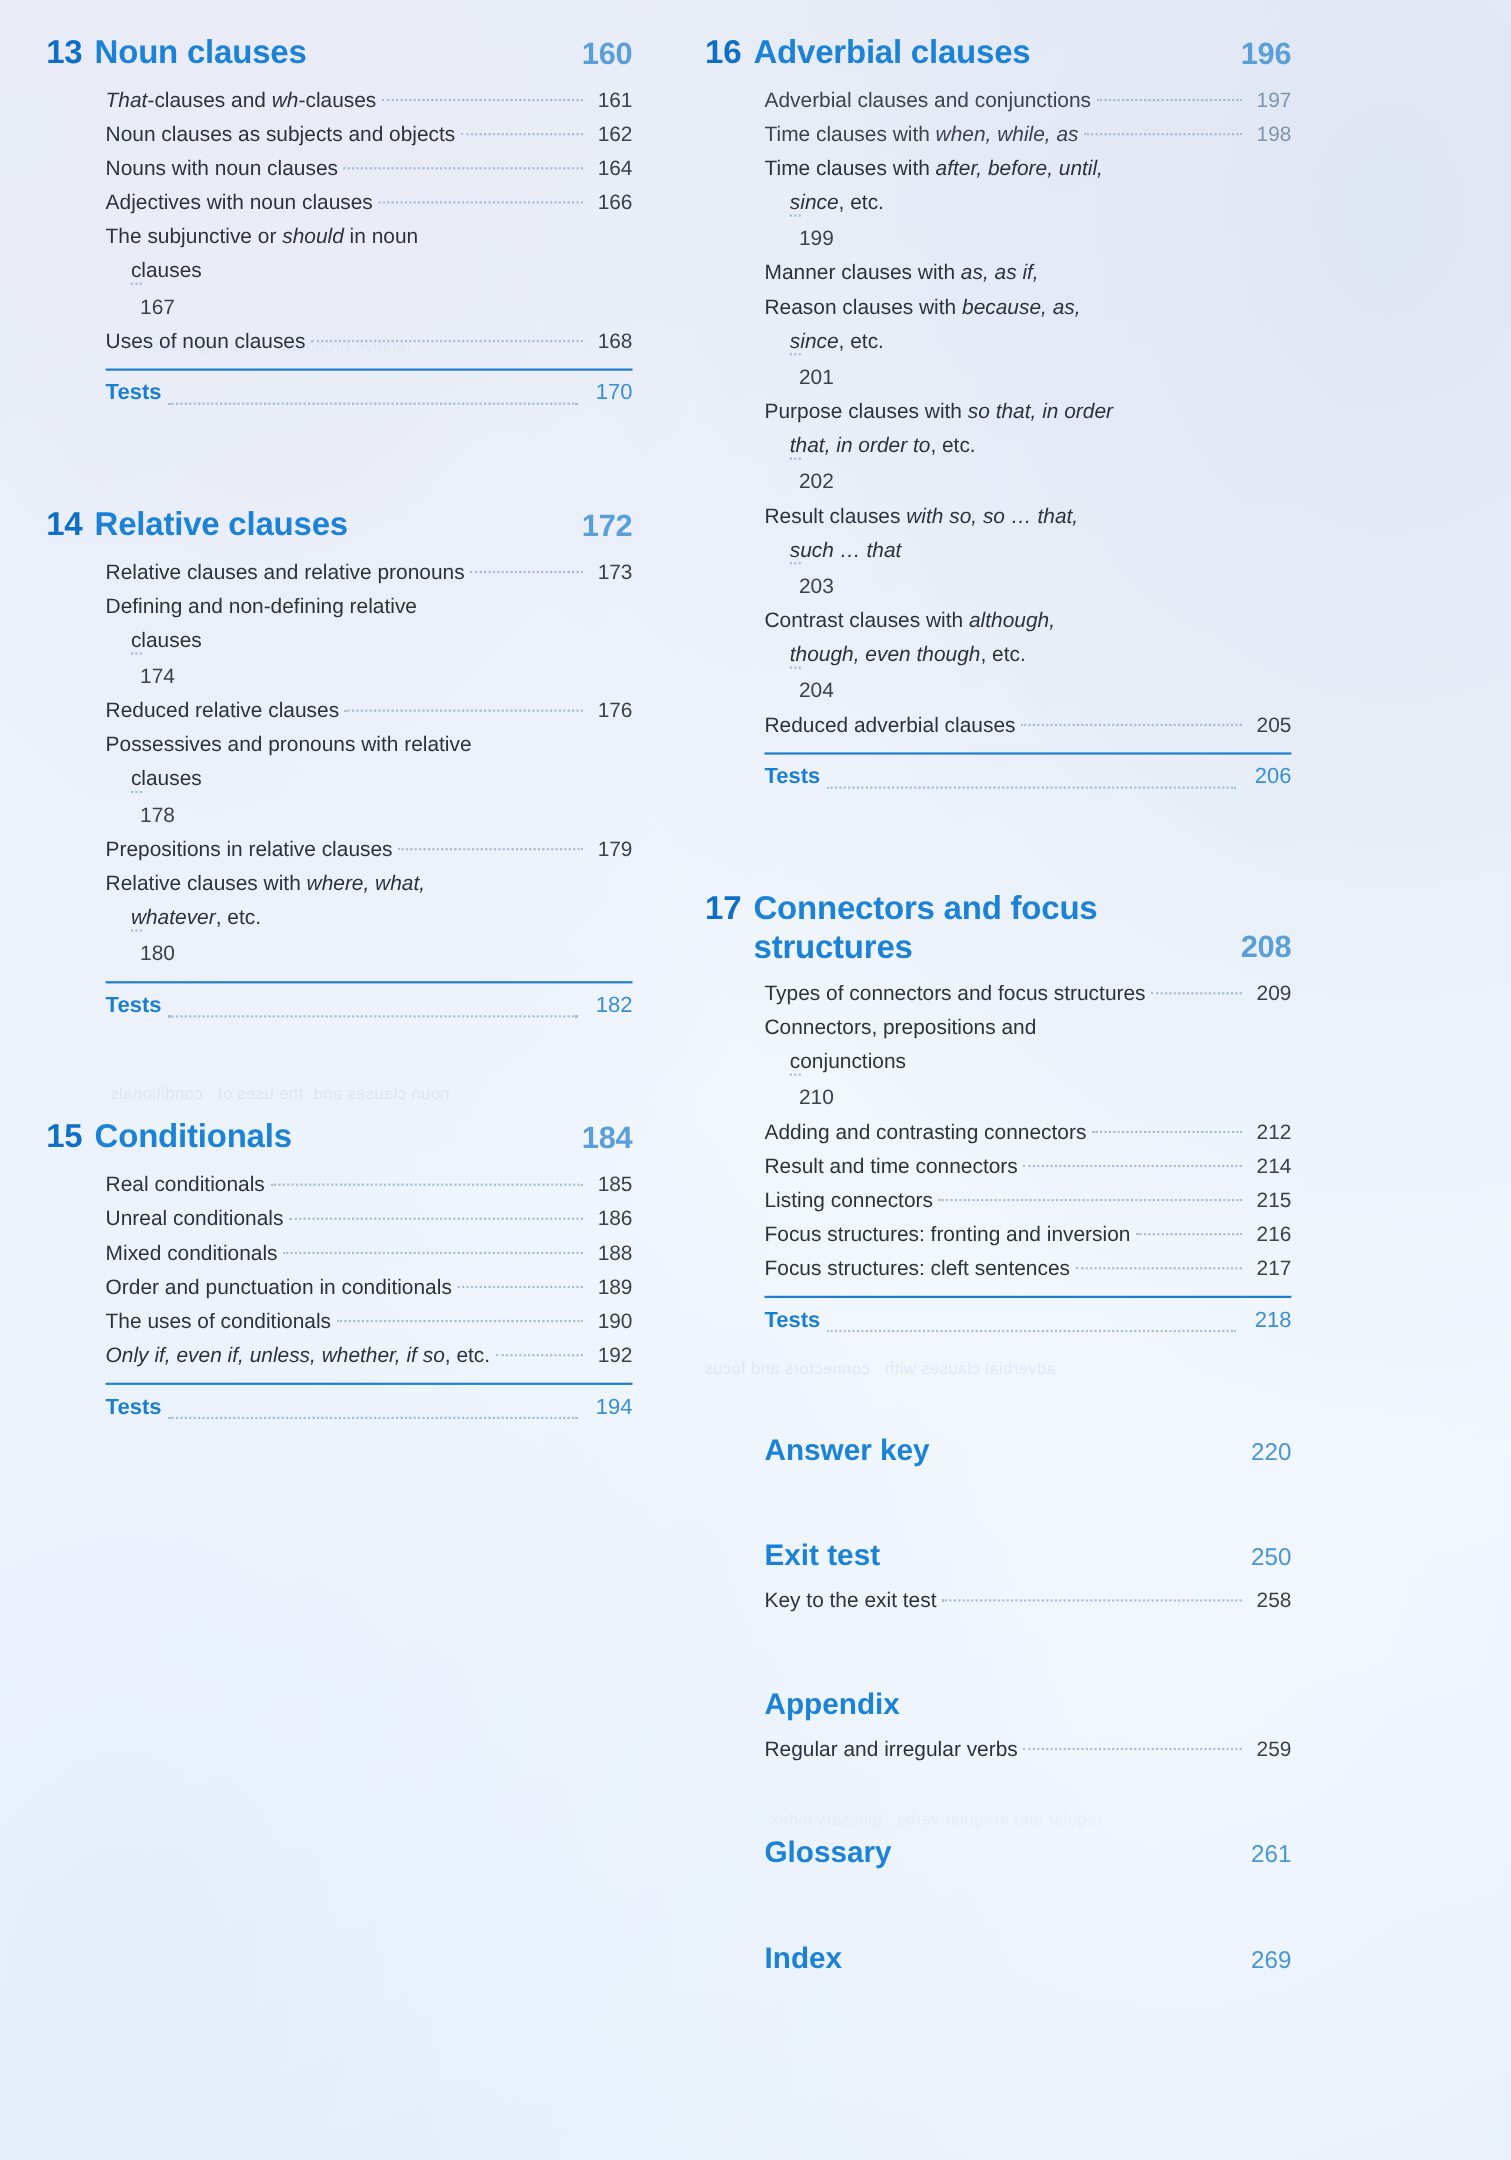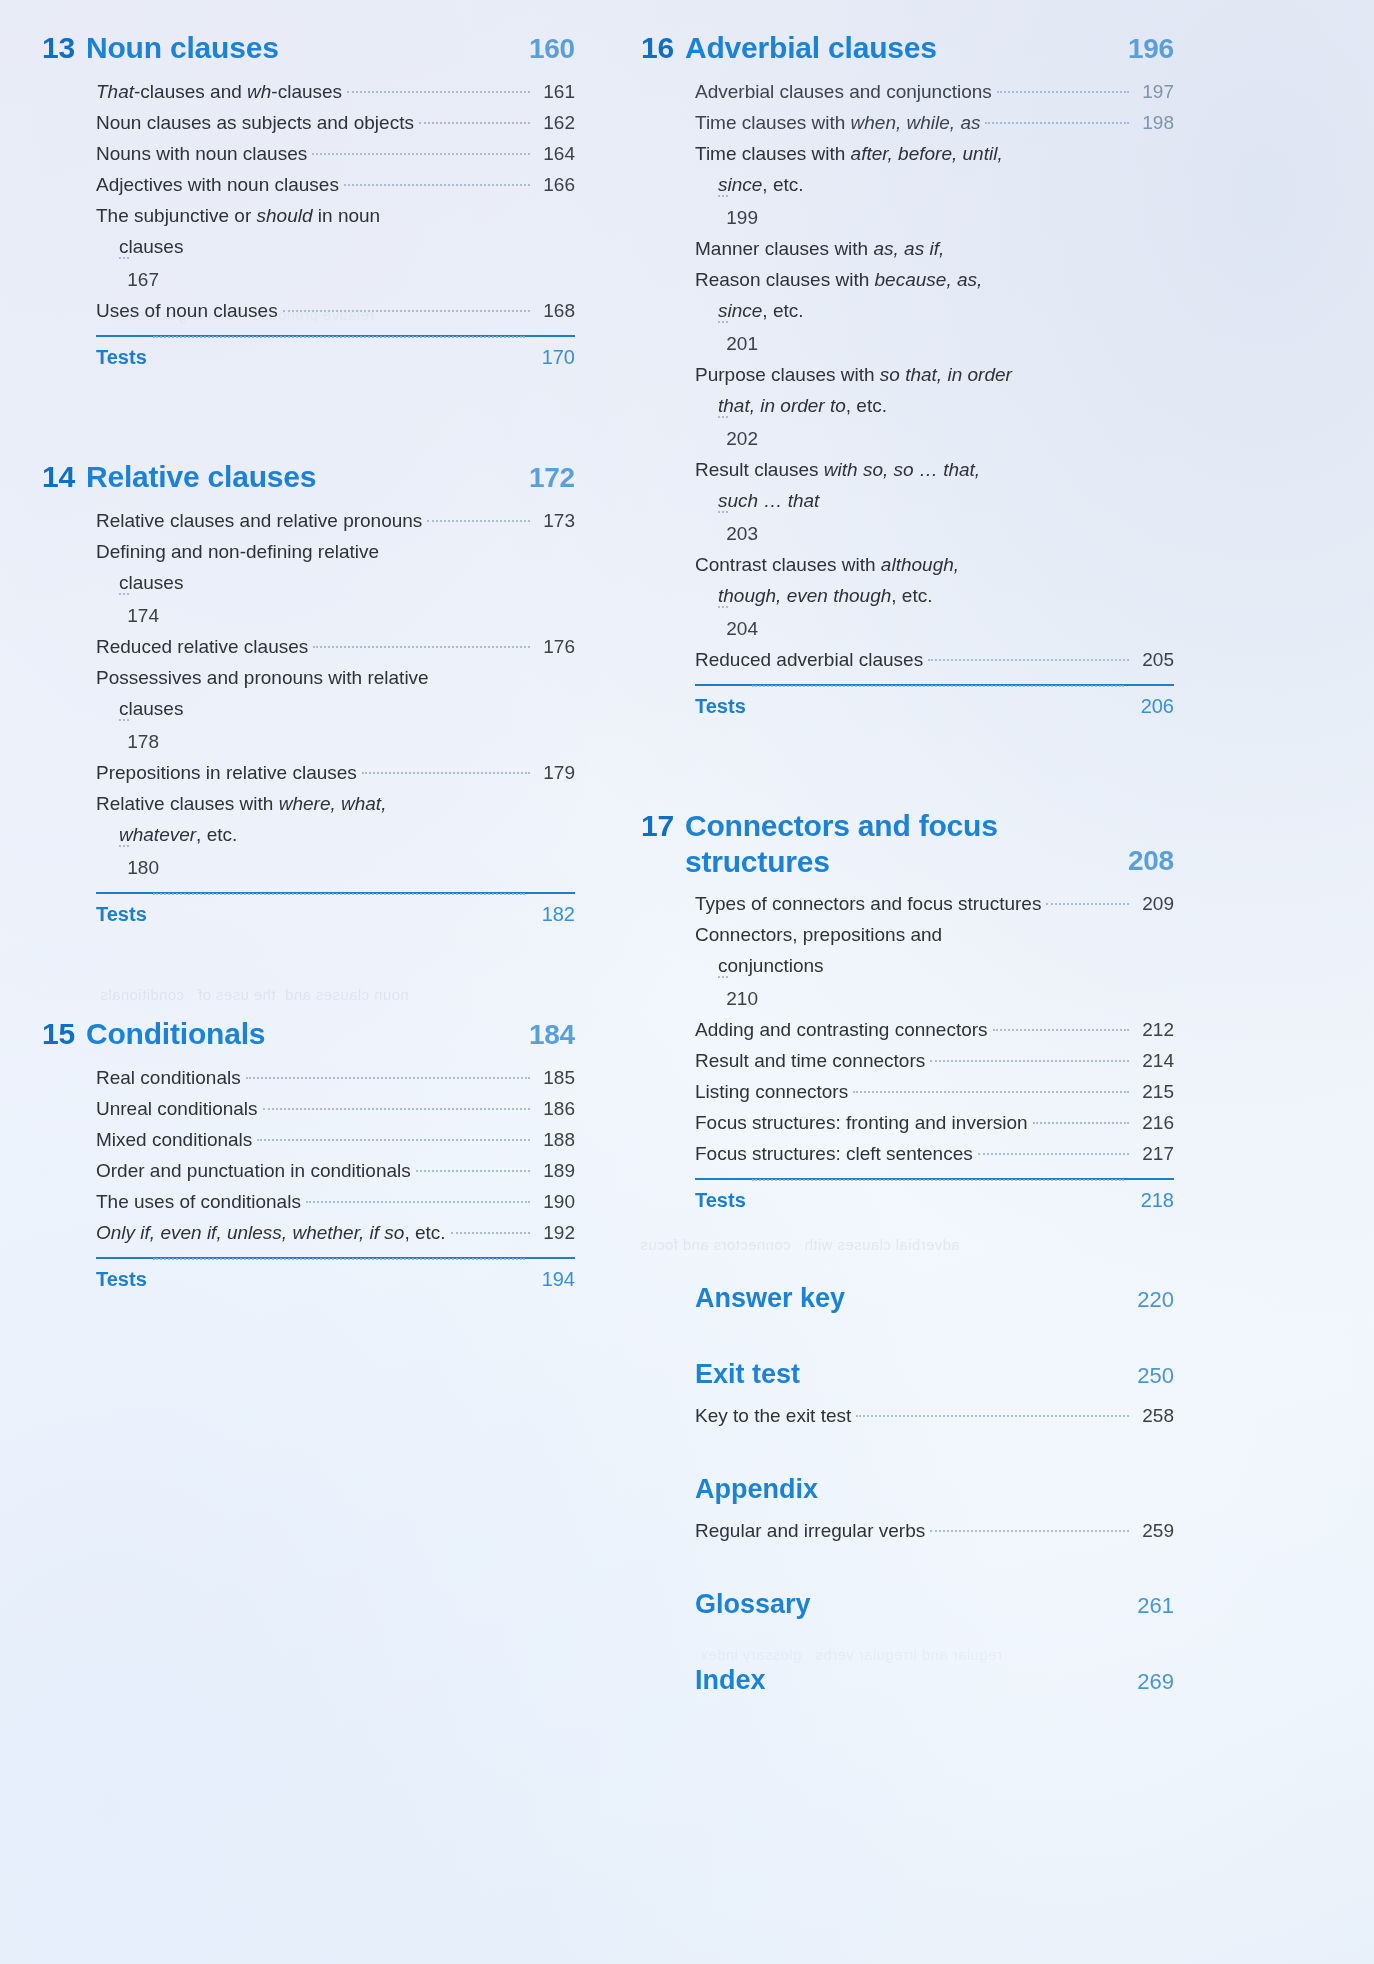--- a/index.html
+++ b/index.html
@@ -85,20 +85,21 @@
     align-self: flex-end;
   }
   .chapter.two-line .pg { align-self: flex-end; }
 
   
   .backmatter {
     display: flex;
     align-items: baseline;
     color: #1b82d6;
     font-weight: bold;
+    margin-top: 20px;
   }
   .backmatter .title {
     font-size: 27px;
     line-height: 36px;
     flex: 1;
     padding-left: 54px;
   }
   .backmatter .pg {
     font-size: 22px;
     color: #4a95d4;
@@ -156,21 +157,21 @@
   
   .tests-block { margin-top: 9px; padding-left: 54px; }
   .tests-rule {
     height: 0;
     border-top: 2.5px solid #1f7ec9;
     margin-bottom: 4px;
     width: 100%;
   }
   .tests-row {
     display: flex;
-    align-items: flex-start;
+    align-items: flex-end;
     color: #1b7fd0;
     font-weight: bold;
     font-size: 20px;
     line-height: 32px;
   }
   .tests-row .dots {
     flex: 1;
     margin: 0 6px;
     border-bottom: 2px dotted #8fb2d6;
     transform: translateY(-5px);

